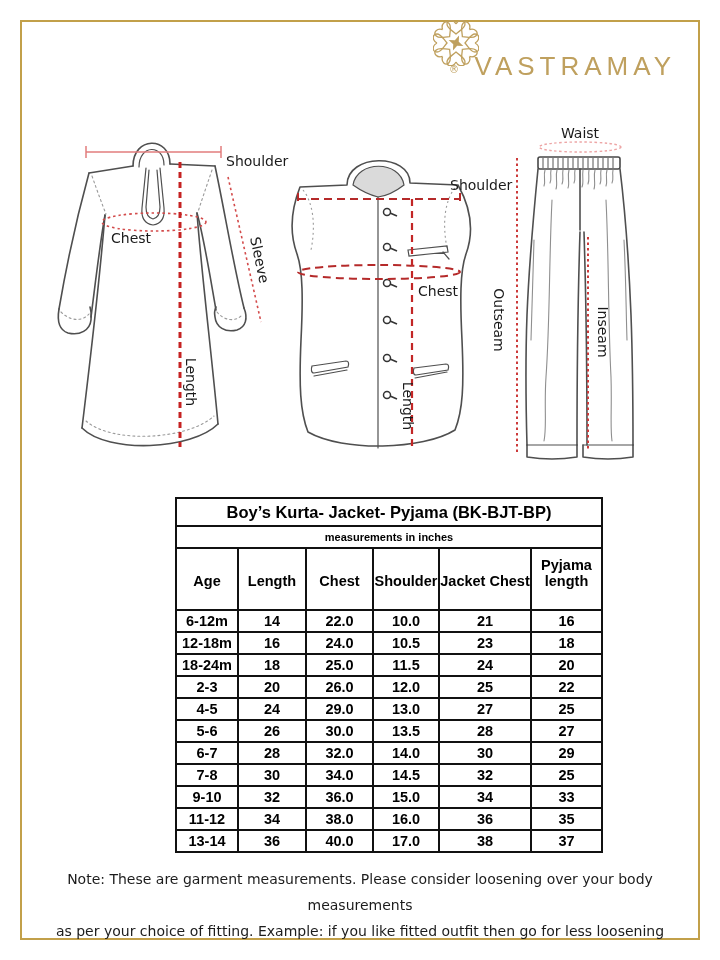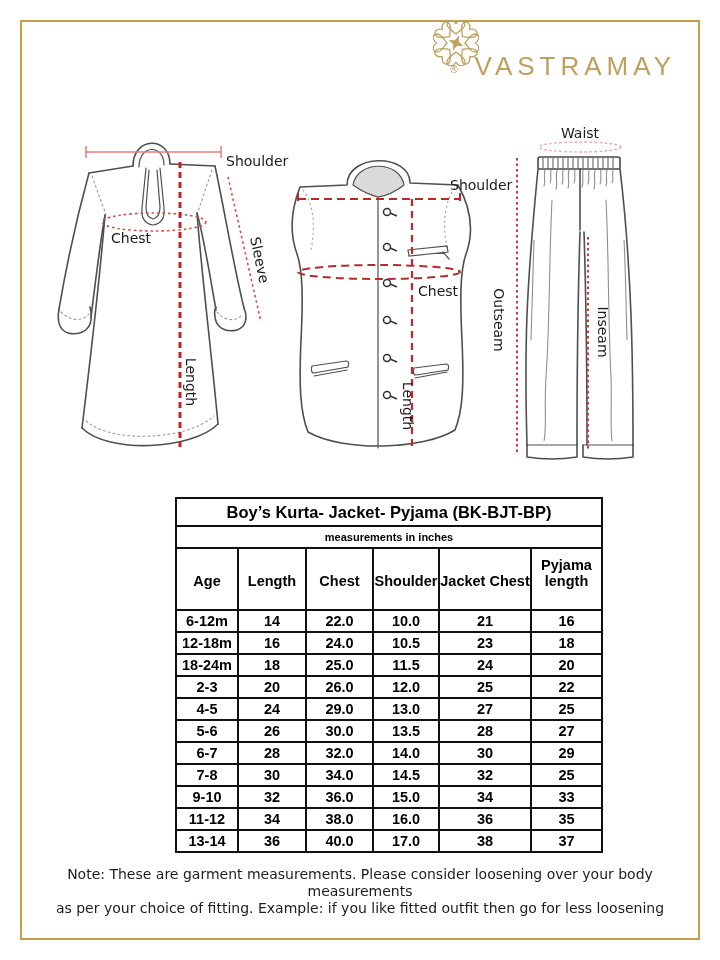--- a/index.html
+++ b/index.html
@@ -34,21 +34,21 @@
              font-family:"Liberation Sans", sans-serif;color:#000;}
   table.size th,table.size td{border:2px solid #111;text-align:center;
              font-weight:bold;padding:0;overflow:hidden;}
   .t-title{height:26px;font-size:16.5px;}
   .t-sub{height:20px;font-size:11px;}
   tr.cols th{height:40px;font-size:14.5px;line-height:1.12;vertical-align:bottom;padding-bottom:20px;}
   tr.cols th.c4{white-space:nowrap;}
   tbody.rows td{height:20px;font-size:14.5px;}
   
   .note{position:absolute;left:24px;right:24px;top:866px;text-align:center;
-        font-size:14px;line-height:17px;color:#1c1c1c;}
+        font-size:14px;line-height:26px;color:#1c1c1c;}
 </style>
 </head>
 <body>
 
 <div class="page">
 
   <div class="frame"></div>
 
   <div class="brand">VASTRAMAY</div>
   <svg class="mandala" viewBox="-23 -23 46 46">

